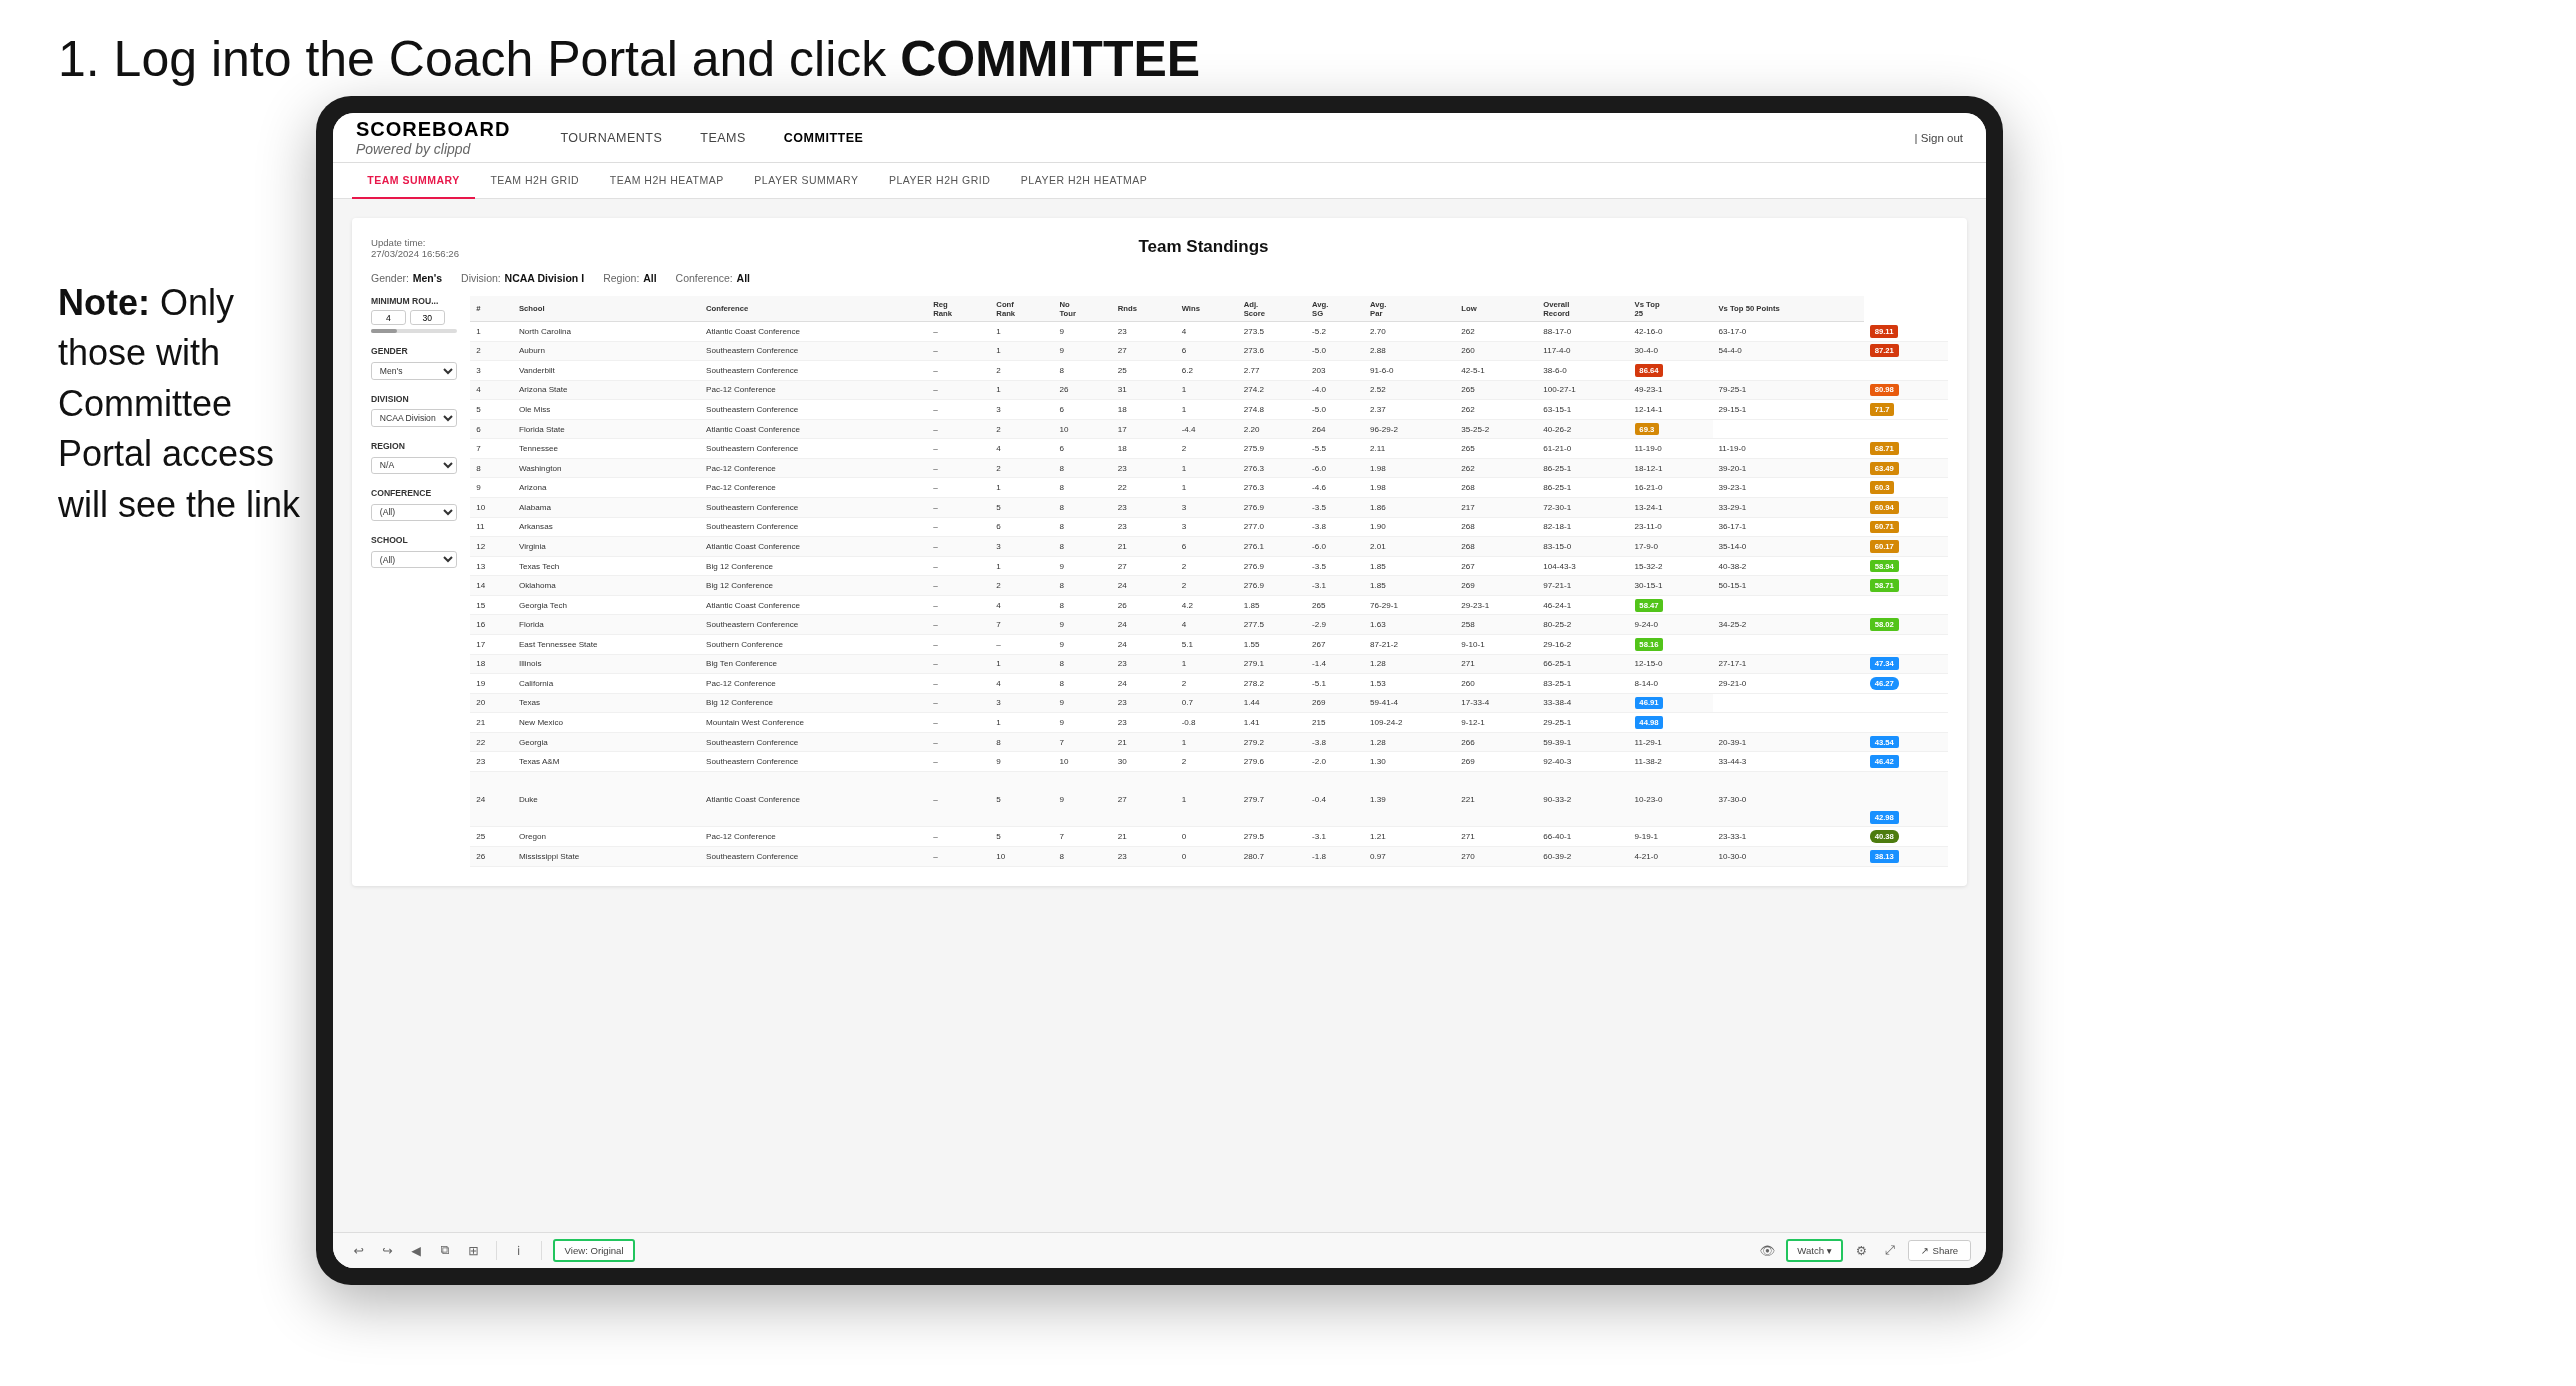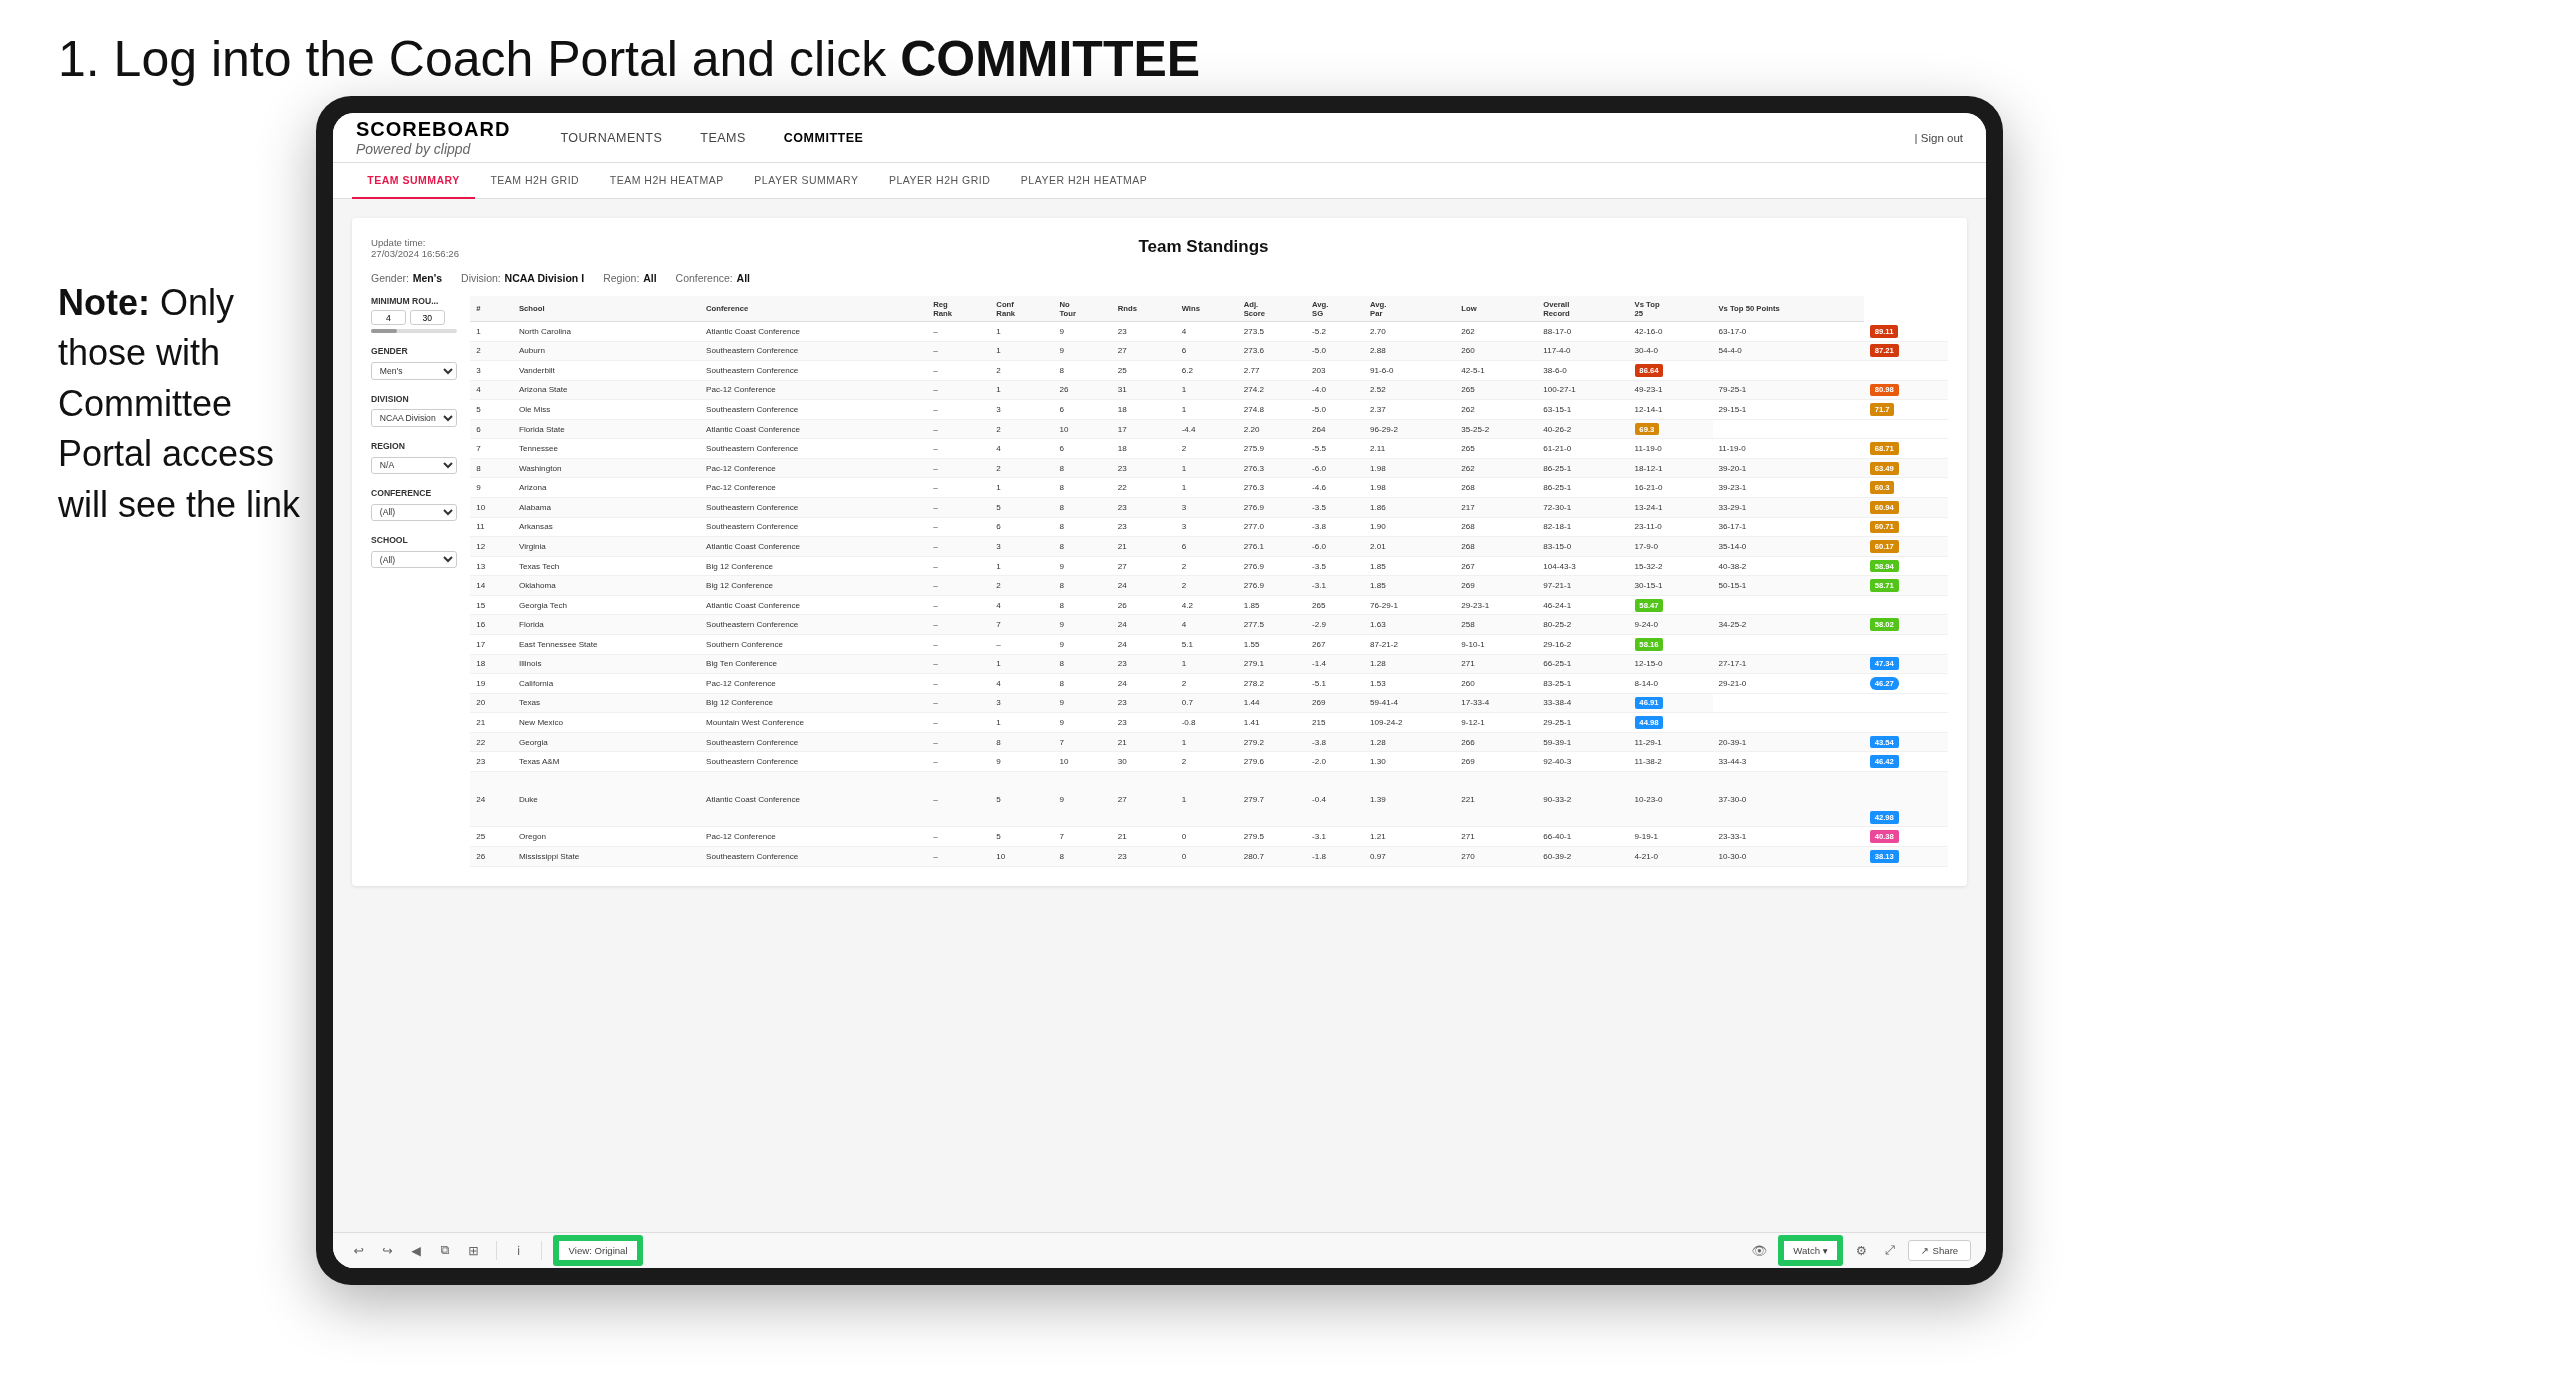--- a/index.html
+++ b/index.html
@@ -387,21 +387,21 @@
     }
 
     .toolbar-btn {
       display: flex;
       align-items: center;
       gap: 3.8px;
       padding: 3.8px 9.6px;
       font-size: 9.6px;
       color: #444;
       cursor: pointer;
-      border: 6px solid #22c55e;
+      border: 2px solid #22c55e;
       border-radius: 2.9px;
       background: #fff;
     }
 
     .toolbar-spacer {
       flex: 1;
     }
 
     .toolbar-share {
       display: flex;
@@ -996,21 +996,21 @@
                     <td>7</td>
                     <td>21</td>
                     <td>0</td>
                     <td>279.5</td>
                     <td>-3.1</td>
                     <td>1.21</td>
                     <td>271</td>
                     <td>66-40-1</td>
                     <td>9-19-1</td>
                     <td>23-33-1</td>
-                    <td><span class="highlight-cell" style="background: #ec4899;">40.38</span></td>
+                    <td><span class="highlight-cell" style="background: #4d7c0f; border-radius: 6px;">40.38</span></td>
                   </tr>
                   <tr>
                     <td>26</td>
                     <td>Mississippi State</td>
                     <td>Southeastern Conference</td>
                     <td>–</td>
                     <td>10</td>
                     <td>8</td>
                     <td>23</td>
                     <td>0</td>

